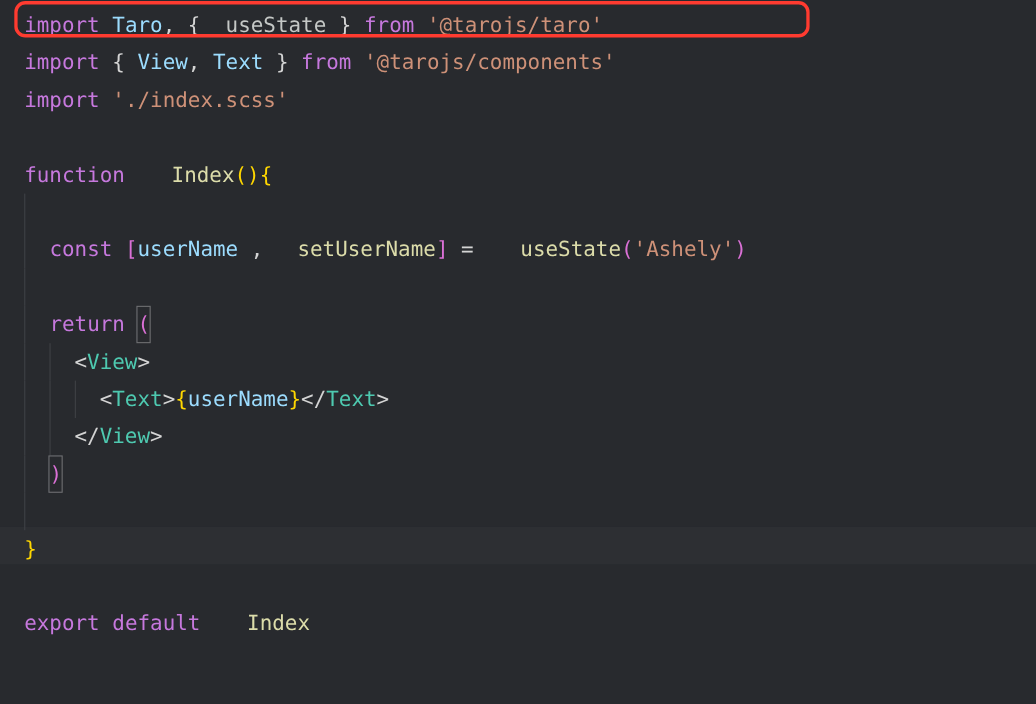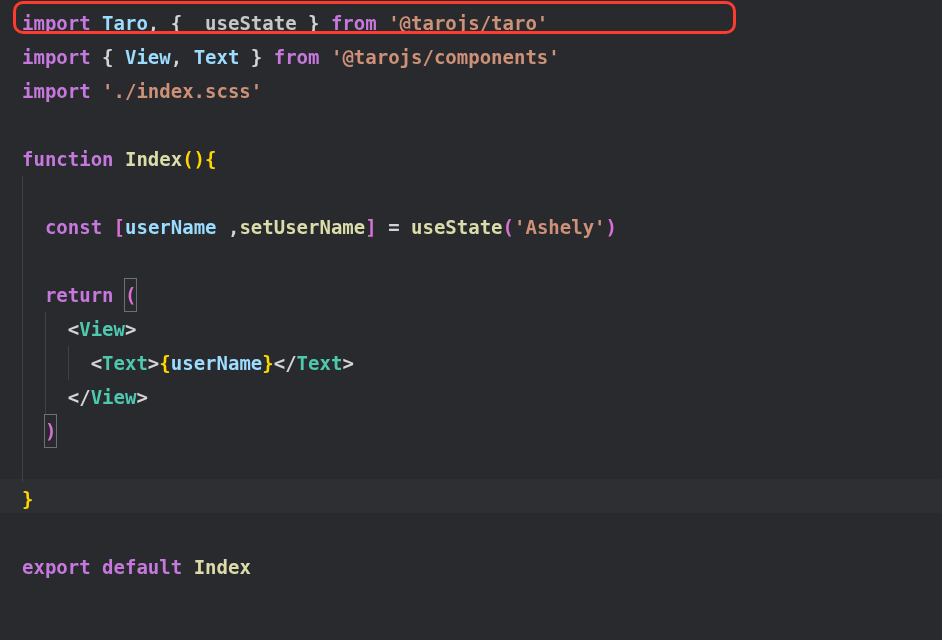--- a/index.html
+++ b/index.html
@@ -50,24 +50,24 @@
   }
   .hl-line {
     position: absolute;
     left: 0;
     right: 0;
     top: 479px;
     height: 34px;
     background: #2d2f33;
     z-index: 0;
   }
-  .code-content { position: relative; z-index: 1; font-weight: bold; }
+  .code-content { position: relative; z-index: 1; }
   .kw  { color: #c678dd; }
   .def { color: #9cdcfe; }
-  .fn  { color: #dcdcaa; }
+  .fn  { color: #dcdcaa; margin-left: 31px; }
   .str { color: #ce9178; }
   .pn  { color: #d4d4d4; }
   .br  { color: #ffd700; }
   .br2 { color: #da70d6; }
   .tag { color: #4ec9b0; }
   .nm  { color: #c5c8c6; }
   .bracket-match {
     display: inline-block;
     outline: 1px solid #6e6f72;
     outline-offset: -1px;

